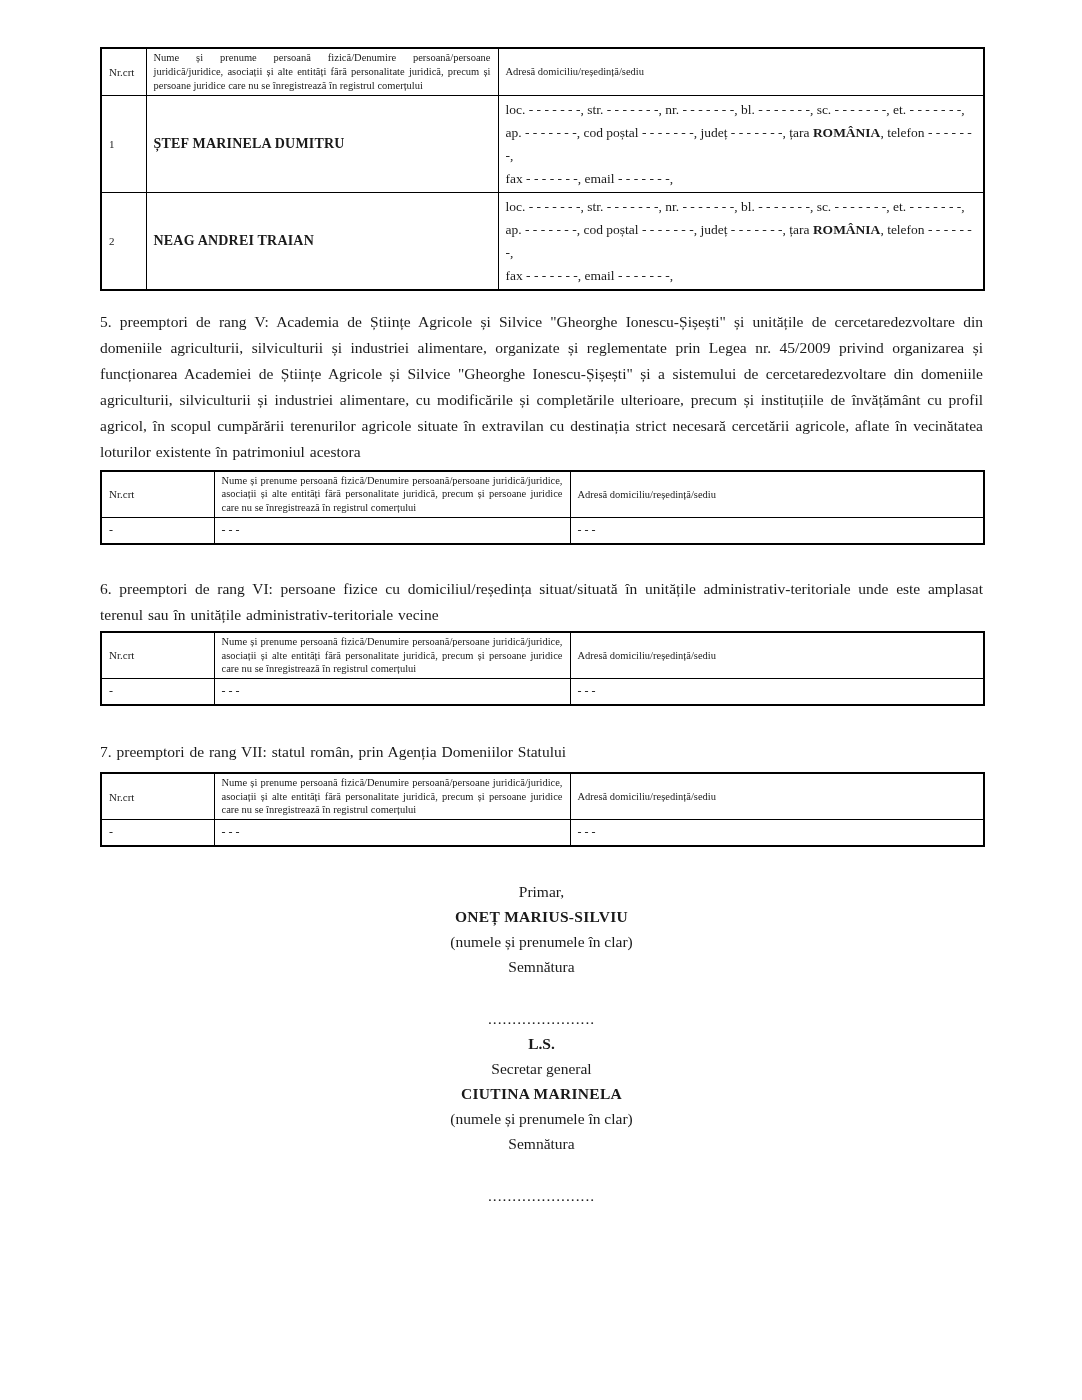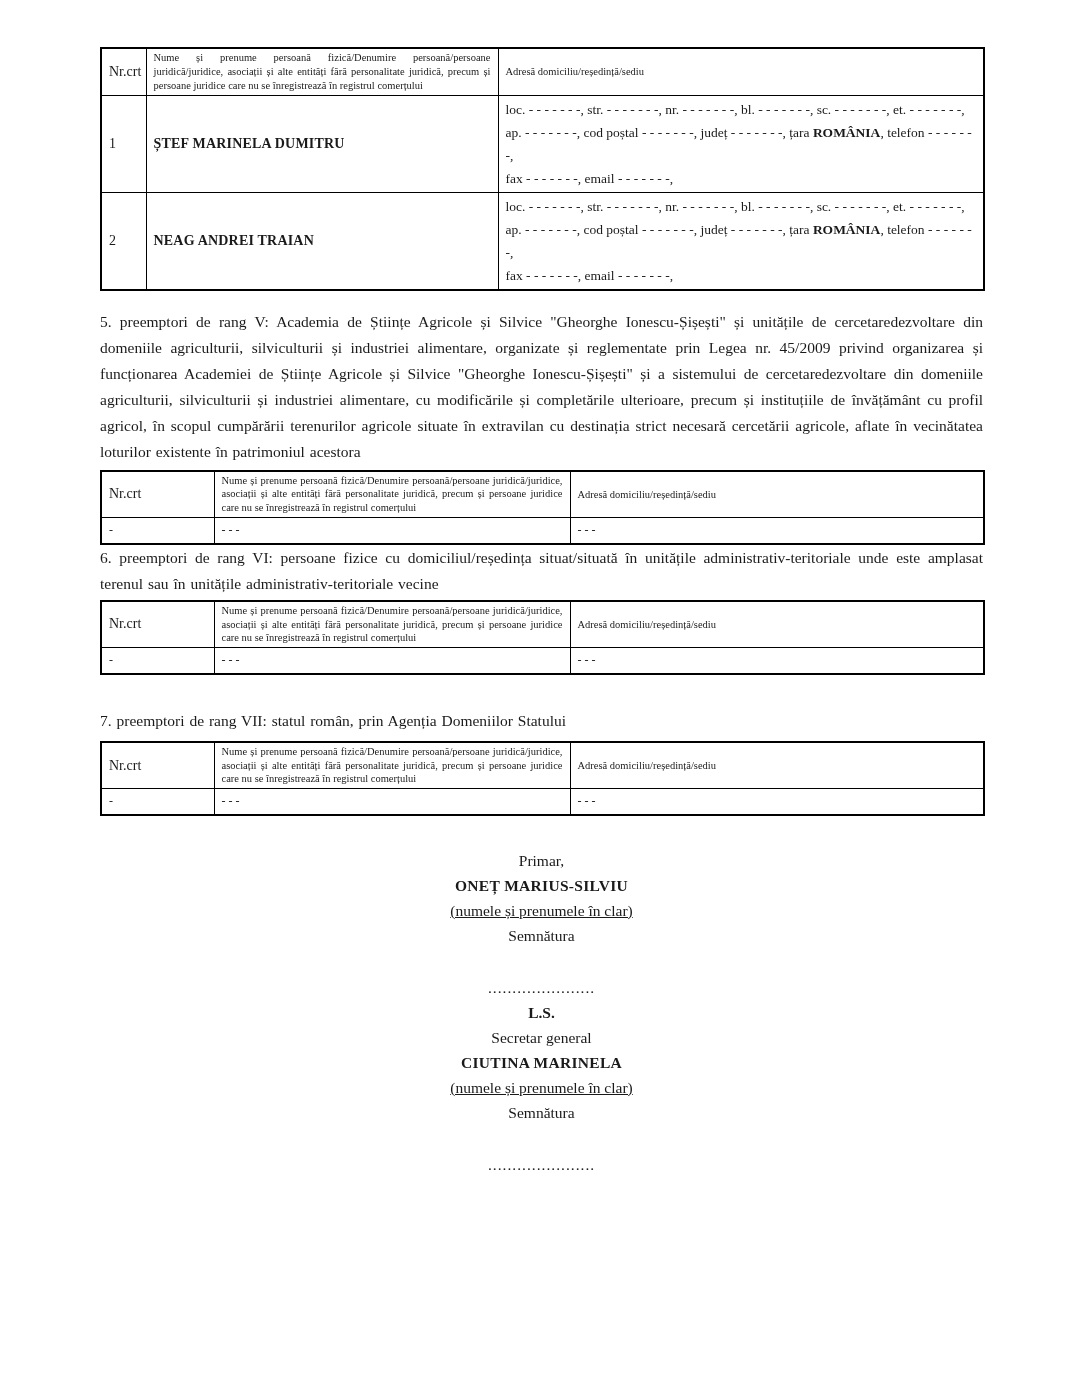--- a/index.html
+++ b/index.html
@@ -33,43 +33,43 @@
 
   .cell-pad { padding: 2px 7px; }
   .hdr-name {
     font-size: 10.5px;
     line-height: 1.32;
     text-align: justify;
     text-align-last: left;
     padding-left: 7px;
   }
   .hdr-small { font-size: 10.5px; }
-  .nr-label  { font-size: 14px; }
+  .nr-label  { font-size: 11px; }
   .name-cell { font-weight: bold; font-size: 14px; letter-spacing: 0.2px; }
   .addr-cell { font-size: 13.5px; line-height: 23px; }
   .empty-cell { font-size: 12px; }
 
   .para {
     font-size: 15.5px;
     line-height: 26px;
     text-align: justify;
     word-spacing: 1px;
   }
   .p5 { margin-top: 18px; }
   .p5 + .tbl-wrap { margin-top: 5px; }
-  .p6 { }
+  .p6 { margin-top: 31px; }
   .p6 + .tbl-wrap { margin-top: 3px; }
   .p7 { margin-top: 33px; text-align: left; }
   .p7 + .tbl-wrap { margin-top: 7px; }
 
   .sig-area { text-align: center; }
   .sig-area .line { font-size: 15.5px; line-height: 25px; }
   .sig-block1 { margin-top: 32px; text-align: center; }
   .sig-name { font-weight: bold; font-size: 16px; letter-spacing: 0.3px; }
-  .sig-note { font-size: 14.5px; text-decoration: underline; }
+  .sig-note { font-size: 14.5px; }
   .dots { font-size: 14px; letter-spacing: 1px; }
   .dots-1 { margin-top: 27px; }
   .ls-line { margin-top: 0; font-weight: bold; }
   .dots-2 { margin-top: 27px; }
 
   .date-line { margin-top: 45px; font-size: 15.5px; }
   .date-line b { font-weight: bold; }
 </style>
 </head>
 <body>

